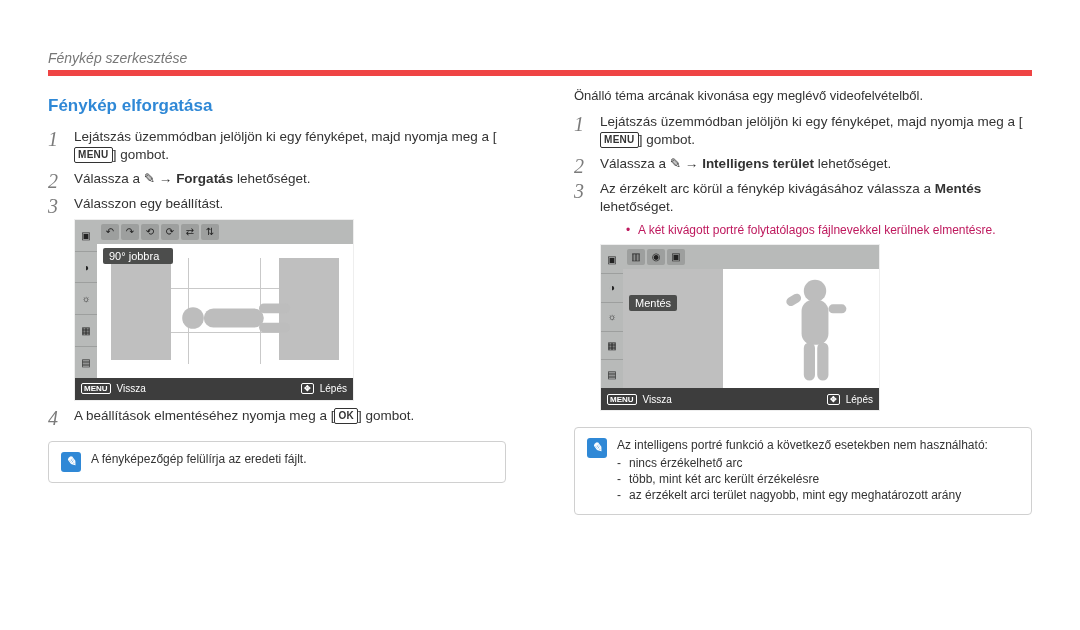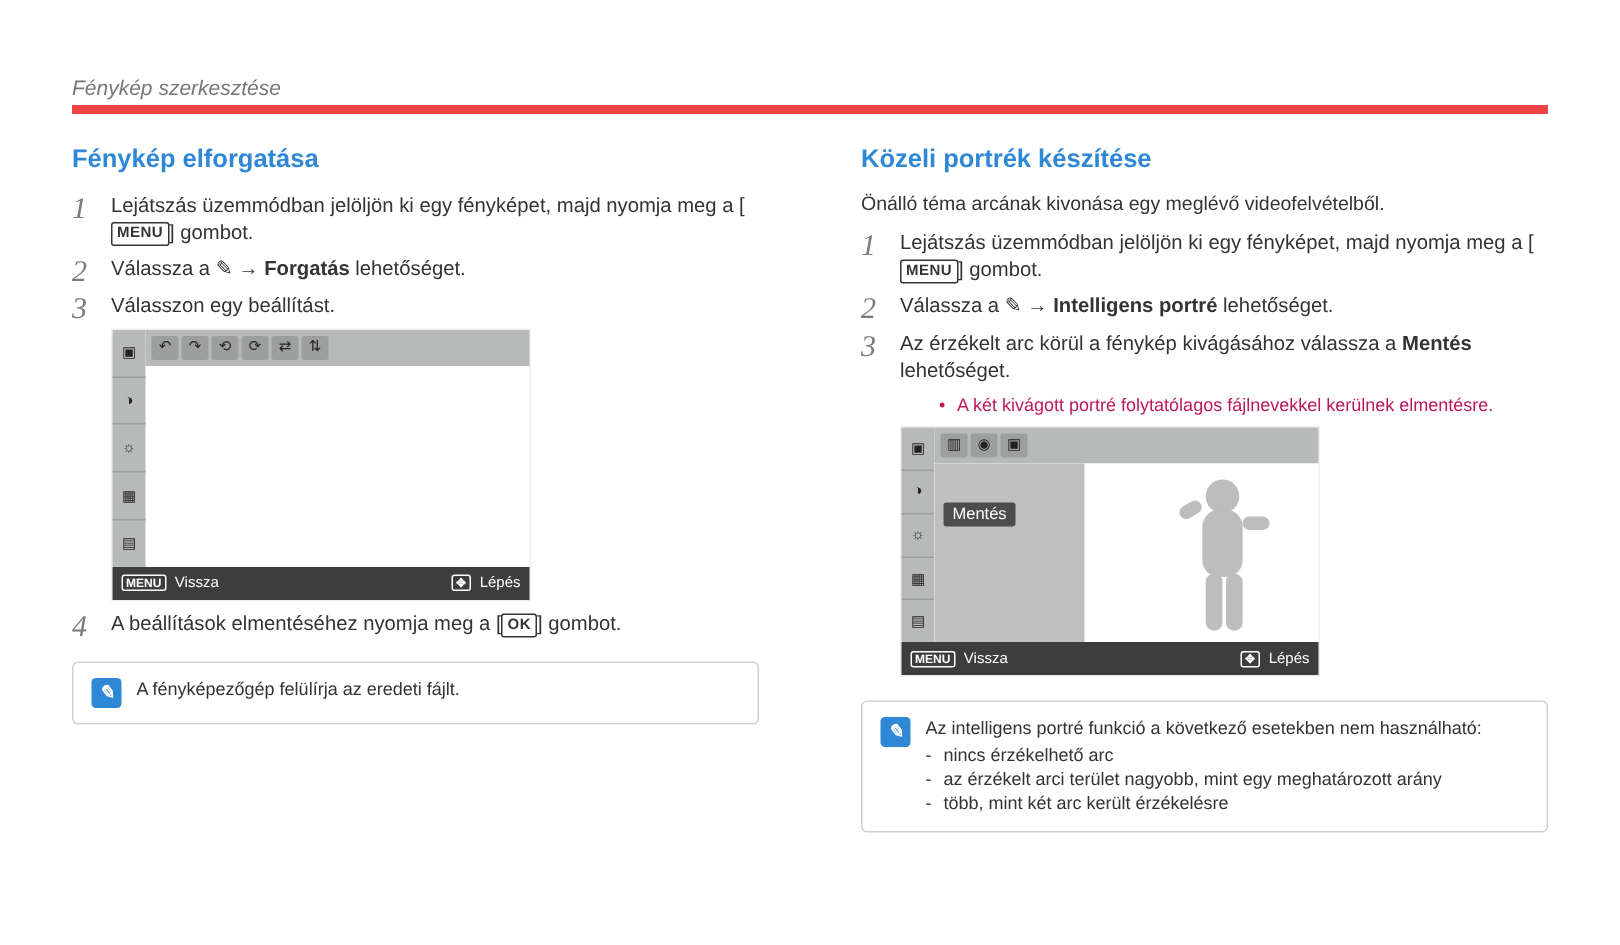--- a/index.html
+++ b/index.html
@@ -90,20 +90,34 @@
           <div class="sq">▤</div>
         </div>
         <div class="toolbar">
           <div class="tb">↶</div>
           <div class="tb">↷</div>
           <div class="tb">⟲</div>
           <div class="tb">⟳</div>
           <div class="tb">⇄</div>
           <div class="tb">⇅</div>
         </div>
+        <div class="body">
+          <div class="grid"></div>
+            <div class="hline1"></div>
+            <div class="hline2"></div>
+          <div class="gray1" style="left:14px;top:14px;width:60px;height:102px;"></div>
+          <div class="gray2" style="right:14px;top:14px;width:60px;height:102px;"></div>
+          <svg class="silh" viewBox="0 0 100 40" style="left:78px;top:50px;width:120px;height:48px;">
+            <ellipse cx="15" cy="20" rx="9" ry="9"></ellipse>
+            <rect x="24" y="12" width="50" height="16" rx="8"></rect>
+            <rect x="70" y="8" width="26" height="8" rx="4"></rect>
+            <rect x="70" y="24" width="26" height="8" rx="4"></rect>
+          </svg>
+          <div class="dropdown">90° jobbra</div>
+        </div>
         <div class="bottom">
           <span class="k">MENU</span>
           <span>Vissza</span>
           <span class="spacer"></span>
           <span class="k">✥</span>
           <span>Lépés</span>
         </div>
       </div>
 
       <ol class="steps" start="4" style="counter-reset:step 3;">
@@ -112,28 +126,27 @@
         </li>
       </ol>
 
       <div class="notebox">
         <div class="noteicon">✎</div>
         <div class="notebody">A fényképezőgép felülírja az eredeti fájlt.</div>
       </div>
     </div>
 
     <div class="col">
-      <h2>Közeli portrék készítése</h2>
       <p class="intro">Önálló téma arcának kivonása egy meglévő videofelvételből.</p>
       <ol class="steps">
         <li>
           <span>Lejátszás üzemmódban jelöljön ki egy fényképet, majd nyomja meg a [</span><span class="btn">MENU</span><span>] gombot.</span>
         </li>
         <li>
-          <span>Válassza a </span><span>✎</span><span> → </span><span class="bold">Intelligens portré</span><span> lehetőséget.</span>
+          <span>Válassza a </span><span>✎</span><span> → </span><span class="bold">Intelligens terület</span><span> lehetőséget.</span>
         </li>
         <li>
           <span>Az érzékelt arc körül a fénykép kivágásához válassza a </span><span class="bold">Mentés</span><span> lehetőséget.</span>
           <ul class="bullets">
             <li>A két kivágott portré folytatólagos fájlnevekkel kerülnek elmentésre.</li>
           </ul>
         </li>
       </ol>
 
       <div class="lcd" style="height:165px;">
@@ -169,21 +182,21 @@
           <span>Lépés</span>
         </div>
       </div>
 
       <div class="notebox">
         <div class="noteicon">✎</div>
         <div class="notebody">
           <div>Az intelligens portré funkció a következő esetekben nem használható:</div>
           <ul>
             <li>nincs érzékelhető arc</li>
+            <li>több, mint két arc került érzékelésre</li>
             <li>az érzékelt arci terület nagyobb, mint egy meghatározott arány</li>
-            <li>több, mint két arc került érzékelésre</li>
           </ul>
         </div>
       </div>
     </div>
   </div>
 
 </div>
 
 </body></html>

